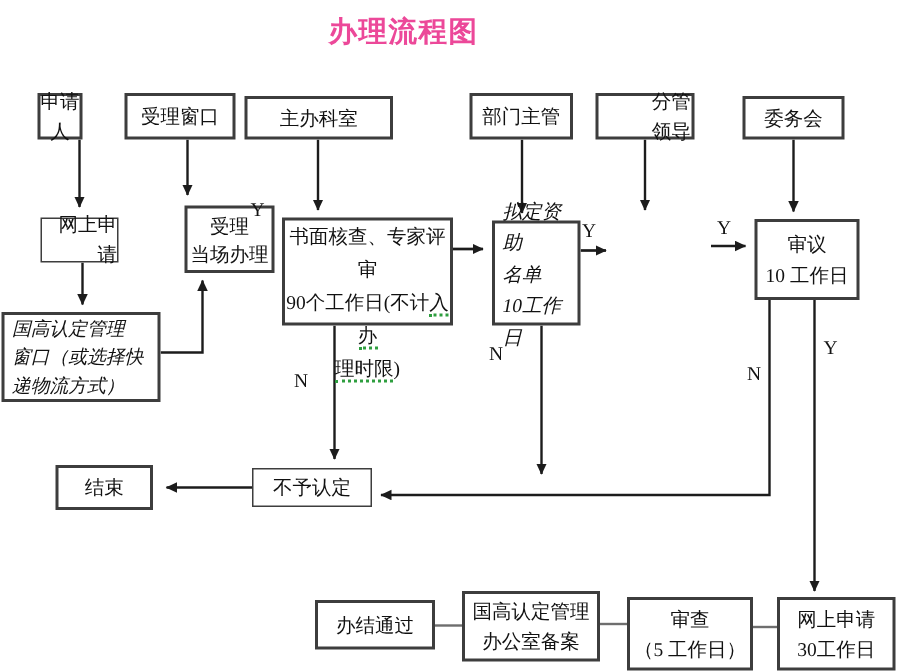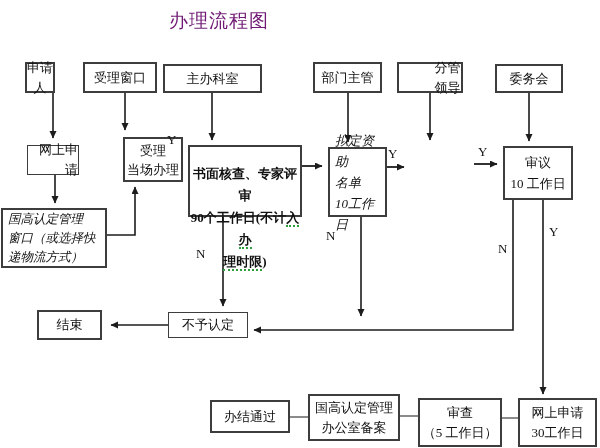--- a/index.html
+++ b/index.html
@@ -1,31 +1,31 @@
 <!DOCTYPE html>
 <html><head>
 <meta charset="utf-8">
 <style>
   html,body{margin:0;padding:0;background:#ffffff;}
   #canvas{
     position:relative;width:600px;height:448px;background:#ffffff;
     font-family:"Liberation Serif","DejaVu Serif",serif;overflow:hidden;
   }
   #title{
-    position:absolute;left:169px;top:8px;width:200px;text-align:left;
-    font-size:19px;font-weight:normal;color:#701a75;letter-spacing:1px;
+    position:absolute;left:169px;top:8px;width:200px;text-align:center;
+    font-size:19px;font-weight:bold;color:#ec4899;letter-spacing:1px;
   }
   .node{
     position:absolute;box-sizing:border-box;border:2px solid #3d3d3d;background:#fff;
     display:flex;align-items:center;justify-content:center;text-align:center;
     font-size:13px;color:#111;white-space:pre-line;line-height:20px;
   }
   .node.thin{border-width:1.5px;text-align:right;}
   .node.leftalign{justify-content:flex-start;text-align:left;padding-left:5px;font-style:italic;}
-  .node.block{display:block;padding-top:16px;font-weight:bold;}
+  .node.block{display:block;padding-top:0;}
   .squiggle{border-bottom:2px dotted #2e9e3f;}
   .branch{
     position:absolute;font-size:13px;color:#141414;font-weight:normal;
     font-family:"Liberation Serif",serif;
   }
   svg#wires{position:absolute;left:0;top:0;width:600px;height:448px;}
 </style>
 </head>
 <body>
 

